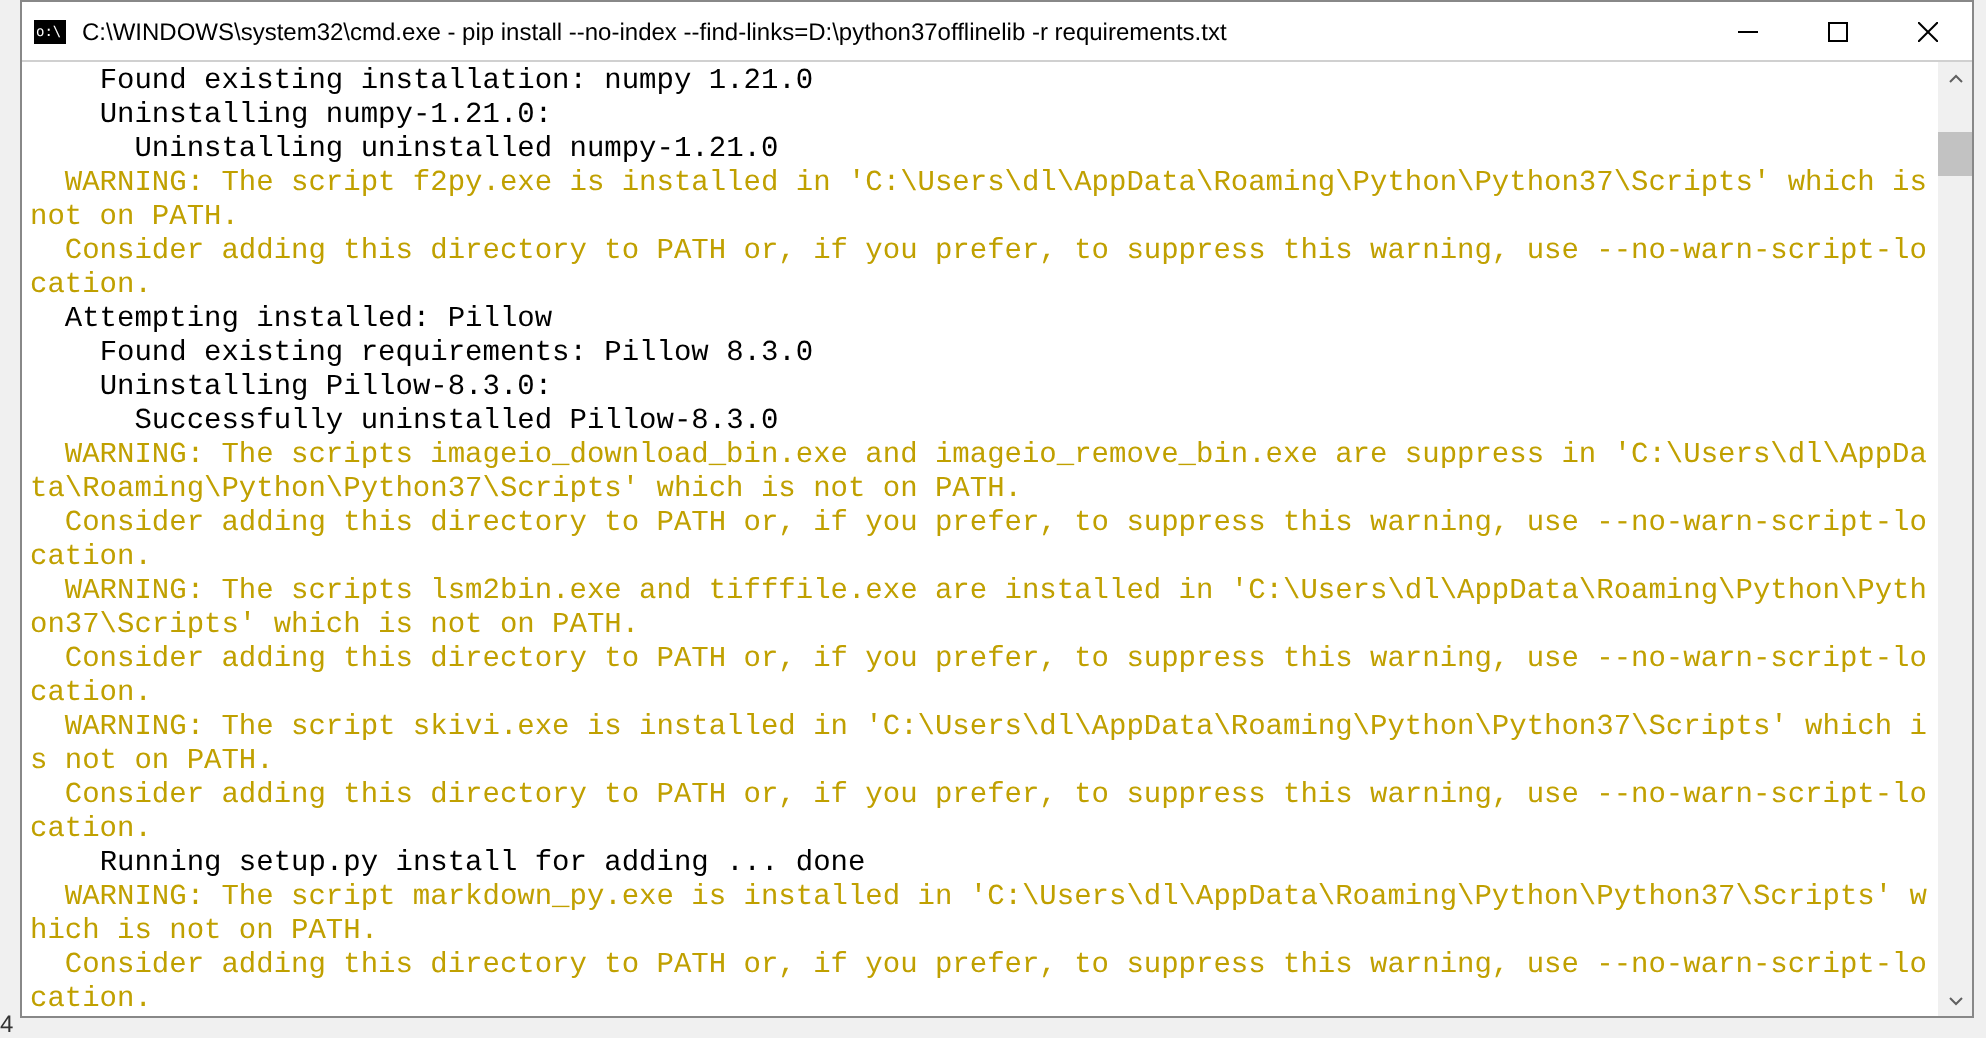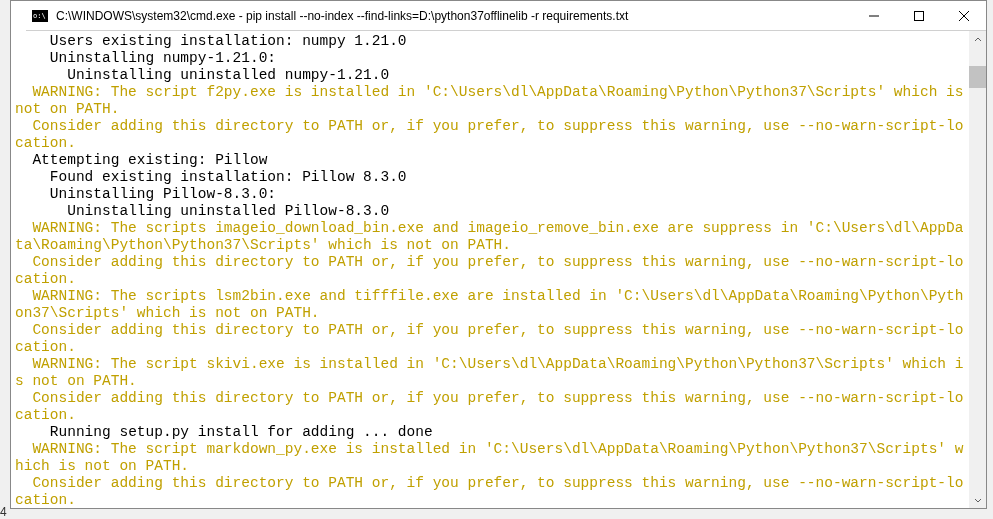--- a/index.html
+++ b/index.html
@@ -22,21 +22,20 @@
       display: flex;
       flex-direction: column;
     }
     .titlebar {
       height: 30px;
       background: #fff;
       display: flex;
       align-items: center;
       border-bottom: 1px solid #d0d0d0;
       flex-shrink: 0;
-      margin-left: 15px;
     }
     .title-icon {
       width: 16px;
       height: 12px;
       background: #000;
       margin: 0 8px 0 6px;
       position: relative;
     }
     .title-icon::after {
       content: "o:\\";
@@ -142,29 +141,29 @@
       <div class="caption-btn">
         <svg viewBox="0 0 10 10">
             <line x1="0" y1="0" x2="10" y2="10" stroke="#000" stroke-width="1"></line>
             <line x1="10" y1="0" x2="0" y2="10" stroke="#000" stroke-width="1"></line>
           </svg>
       </div>
     </div>
   </div>
 
   <div class="terminal-body">
-    <div class="terminal-content" id="term"><span>    Users existing installation: numpy 1.21.0</span>
+    <div class="terminal-content" id="term"><span>    Found existing installation: numpy 1.21.0</span>
 <span>    Uninstalling numpy-1.21.0:</span>
 <span>      Uninstalling uninstalled numpy-1.21.0</span>
 <span class="warn">  WARNING: The script f2py.exe is installed in 'C:\Users\dl\AppData\Roaming\Python\Python37\Scripts' which is not on PATH.</span>
 <span class="warn">  Consider adding this directory to PATH or, if you prefer, to suppress this warning, use --no-warn-script-location.</span>
-<span>  Attempting existing: Pillow</span>
-<span>    Found existing installation: Pillow 8.3.0</span>
+<span>  Attempting installed: Pillow</span>
+<span>    Found existing requirements: Pillow 8.3.0</span>
 <span>    Uninstalling Pillow-8.3.0:</span>
-<span>      Uninstalling uninstalled Pillow-8.3.0</span>
+<span>      Successfully uninstalled Pillow-8.3.0</span>
 <span class="warn">  WARNING: The scripts imageio_download_bin.exe and imageio_remove_bin.exe are suppress in 'C:\Users\dl\AppData\Roaming\Python\Python37\Scripts' which is not on PATH.</span>
 <span class="warn">  Consider adding this directory to PATH or, if you prefer, to suppress this warning, use --no-warn-script-location.</span>
 <span class="warn">  WARNING: The scripts lsm2bin.exe and tifffile.exe are installed in 'C:\Users\dl\AppData\Roaming\Python\Python37\Scripts' which is not on PATH.</span>
 <span class="warn">  Consider adding this directory to PATH or, if you prefer, to suppress this warning, use --no-warn-script-location.</span>
 <span class="warn">  WARNING: The script skivi.exe is installed in 'C:\Users\dl\AppData\Roaming\Python\Python37\Scripts' which is not on PATH.</span>
 <span class="warn">  Consider adding this directory to PATH or, if you prefer, to suppress this warning, use --no-warn-script-location.</span>
 <span>    Running setup.py install for adding ... done</span>
 <span class="warn">  WARNING: The script markdown_py.exe is installed in 'C:\Users\dl\AppData\Roaming\Python\Python37\Scripts' which is not on PATH.</span>
 <span class="warn">  Consider adding this directory to PATH or, if you prefer, to suppress this warning, use --no-warn-script-location.</span>
 

